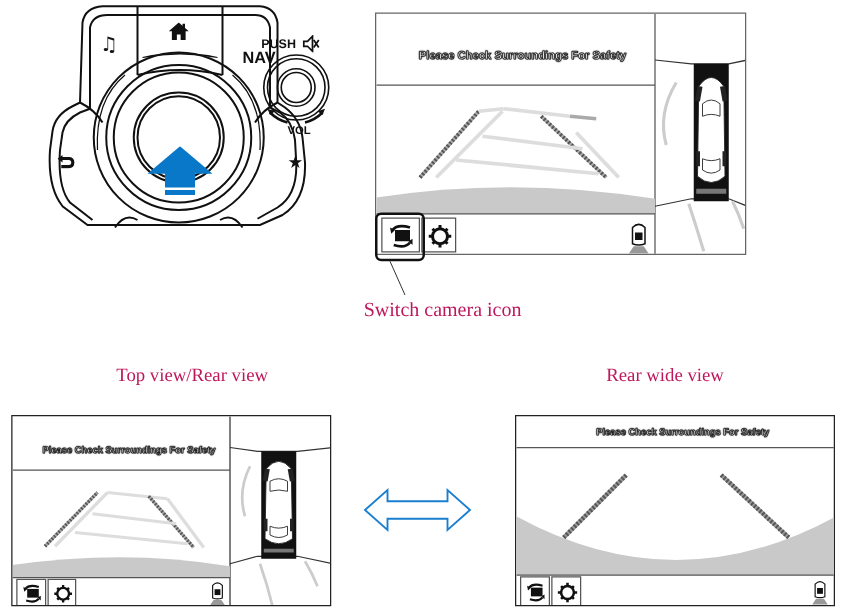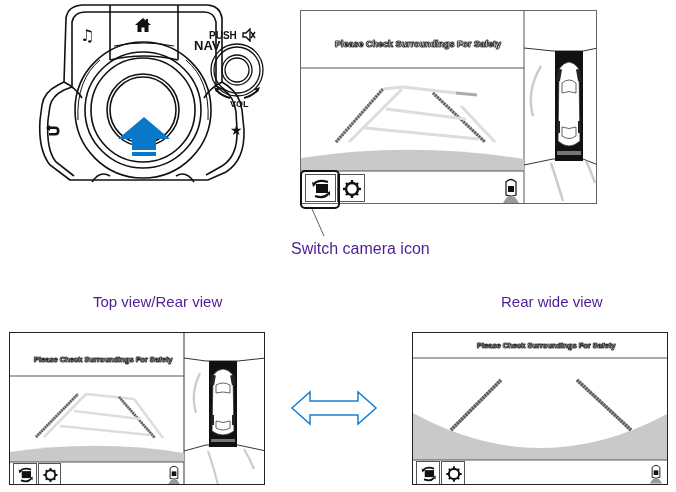--- a/index.html
+++ b/index.html
@@ -1,18 +1,18 @@
 <!DOCTYPE html>
 <html><head>
 <meta charset="utf-8">
 <style>
   html, body { margin:0; padding:0; background:#fff; }
   body { width:676px; height:492px; position:relative; overflow:hidden; font-family:"Liberation Serif", serif; }
   .abs { position:absolute; }
-  .caption { position:absolute; font-family:Liberation Sans, sans-serif; font-size:15px; color:#4c1d95; white-space:nowrap; }
+  .caption { position:absolute; font-family:Liberation Serif, serif; font-size:15px; color:#be185d; white-space:nowrap; }
   .screen { position:absolute; background:#fff; border:1.5px solid #222; box-sizing:border-box; overflow:hidden; }
   .screen svg { position:absolute; left:0; top:0; }
   .safety { position:absolute; font-family:Liberation Sans, sans-serif; font-weight:bold; color:#fff; -webkit-text-stroke:0.6px #222; text-shadow: 0 0 1px #000, 0 0 1px #000, 0 0 1px #000; white-space:nowrap; transform-origin:left top; }
   .btn { position:absolute; background:#fff; border:1px solid #555; box-sizing:border-box; }
   .arrow-wrap { position:absolute; }
 </style>
 </head>
 <body>
 
 <div class="abs" style="left:30px;top:0;width:240px;height:190px;">
@@ -168,21 +168,21 @@
   </div>
 </div>
 
 <div class="abs" style="left:300px;top:170px;width:40px;height:39px;border:2px solid #111;border-radius:5px;box-sizing:border-box;"></div>
 <svg class="abs" style="left:310px;top:208px;" width="20" height="30">
   <line x1="2" y1="1" x2="14" y2="28" stroke="#333" stroke-width="0.8"></line>
 </svg>
 <span class="caption" style="left:291px;top:240px;font-size:16px;">Switch camera icon</span>
 
 <span class="caption" style="left:57px;top:293px;margin-left:36px;">Top view/Rear view</span>
-<span class="caption" style="left:501px;top:293px;">Rear wide view</span>
+<span class="caption" style="left:485px;top:293px;">Rear wide view</span>
 
 <div class="screen" style="left:9px;top:332px;width:256px;height:153px;">
   <svg width="256" height="153" viewBox="0 0 256 153">
     <line x1="174" y1="0" x2="174" y2="153" stroke="#333" stroke-width="1"></line>
     <line x1="0" y1="43" x2="174" y2="43" stroke="#555" stroke-width="1"></line>
     <path d="M0 119 Q90 106 174 120 L174 129 L0 129 Z" fill="#c9c9c9"></path>
     <line x1="0" y1="129" x2="174" y2="129" stroke="#555" stroke-width="1"></line>
     <g>
       <line x1="26" y1="104" x2="68" y2="61" stroke="#aaa" stroke-width="2.6"></line>
       <line x1="26" y1="104" x2="68" y2="61" stroke="#555" stroke-width="2.6" stroke-dasharray="1.3 1.3"></line>

